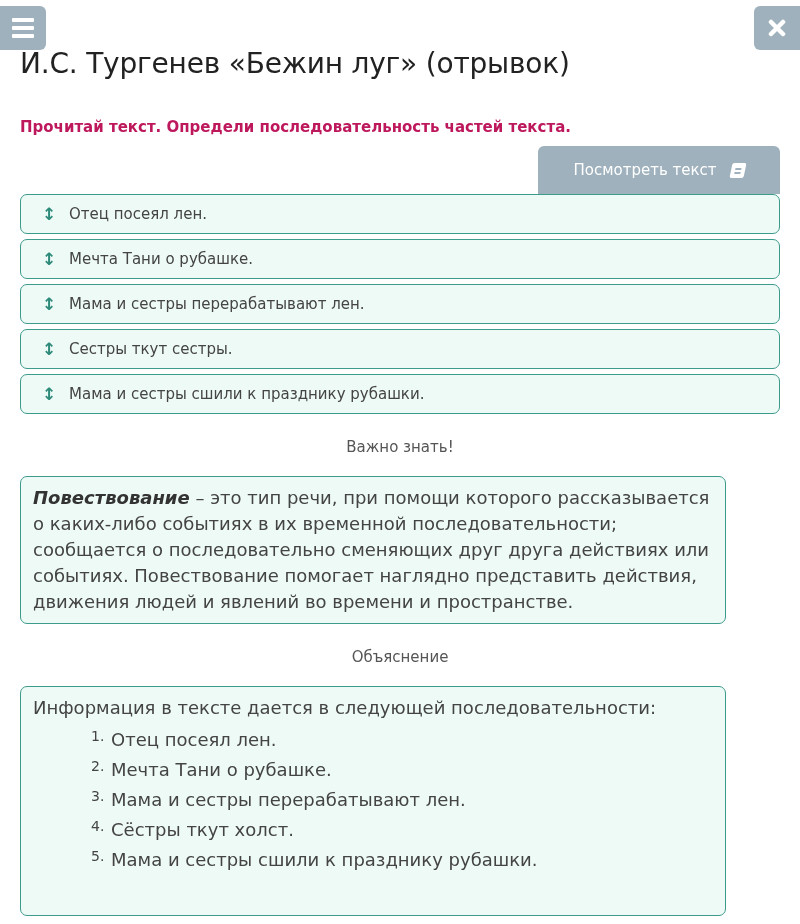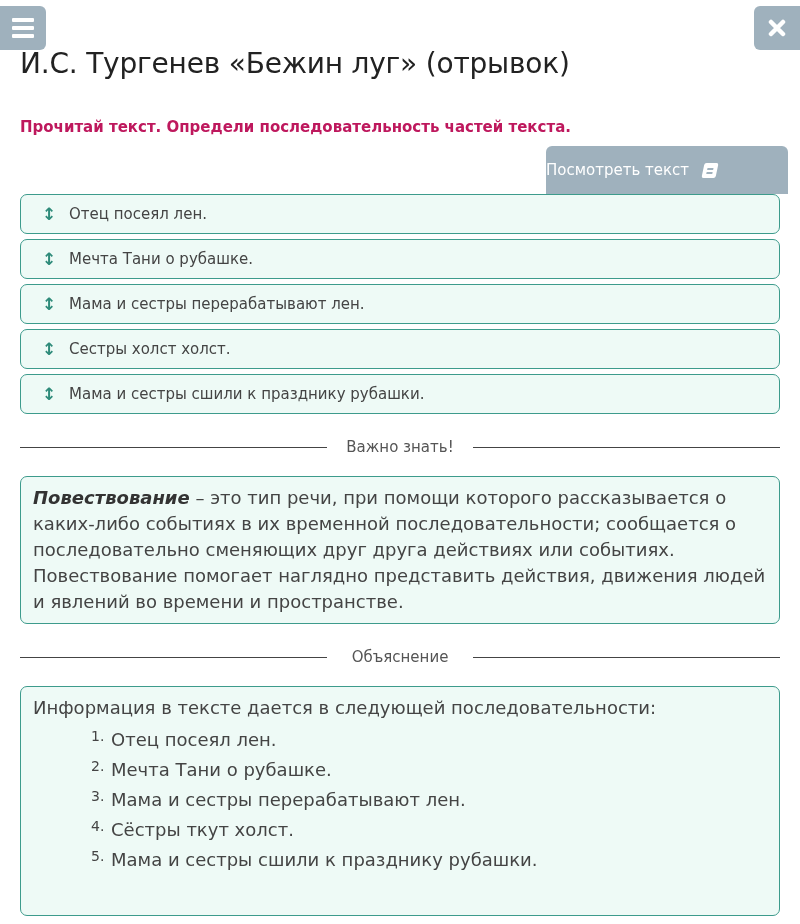--- a/index.html
+++ b/index.html
@@ -51,23 +51,23 @@
       left: 538px;
       top: 146px;
       width: 242px;
       height: 48px;
       background: #9fb1bd;
       border-radius: 6px 6px 0 0;
       color: #ffffff;
       font-size: 15px;
       display: flex;
       align-items: center;
+      justify-content: center;
       gap: 14px;
       cursor: pointer;
-      margin-left: 8px;
     }
     .book-icon {
       width: 14px;
       height: 15px;
       border: 2px solid #ffffff;
       background: #ffffff;
       border-radius: 2px;
       transform: skewX(-12deg);
       position: relative;
     }
@@ -110,35 +110,36 @@
       font-size: 15px;
       color: #444444;
     }
 
     .divider {
       position: absolute;
       left: 20px;
       width: 760px;
       display: flex;
       align-items: center;
+      flex-direction: column;
     }
     .divider .line { flex: 1; height: 1px; background: #444444; }
     .divider .label {
       width: 146px;
       text-align: center;
       font-size: 15px;
       color: #555555;
     }
     #divider-important { top: 438px; }
     #divider-explanation { top: 648px; }
 
     .info-box {
       position: absolute;
       left: 20px;
-      width: 760px;
+      width: 706px;
       background: #eefaf6;
       border: 1px solid #3d9b8c;
       border-radius: 7px;
       padding: 8px 12px;
       font-size: 18px;
       line-height: 26px;
       color: #444444;
     }
     #important-box { top: 476px; height: 148px; }
     #important-box b { font-style: italic; color: #333333; }
@@ -184,21 +185,21 @@
   <div class="sort-item">
     <span class="sort-handle">↕</span>
     <span class="sort-label">Мечта Тани о рубашке.</span>
   </div>
   <div class="sort-item">
     <span class="sort-handle">↕</span>
     <span class="sort-label">Мама и сестры перерабатывают лен.</span>
   </div>
   <div class="sort-item">
     <span class="sort-handle">↕</span>
-    <span class="sort-label">Сестры холст холст.</span>
+    <span class="sort-label">Сестры ткут сестры.</span>
   </div>
   <div class="sort-item">
     <span class="sort-handle">↕</span>
     <span class="sort-label">Мама и сестры сшили к празднику рубашки.</span>
   </div>
 </div>
 
 <div id="divider-important" class="divider">
   <span class="line"></span>
   <span class="label">Важно знать!</span>

